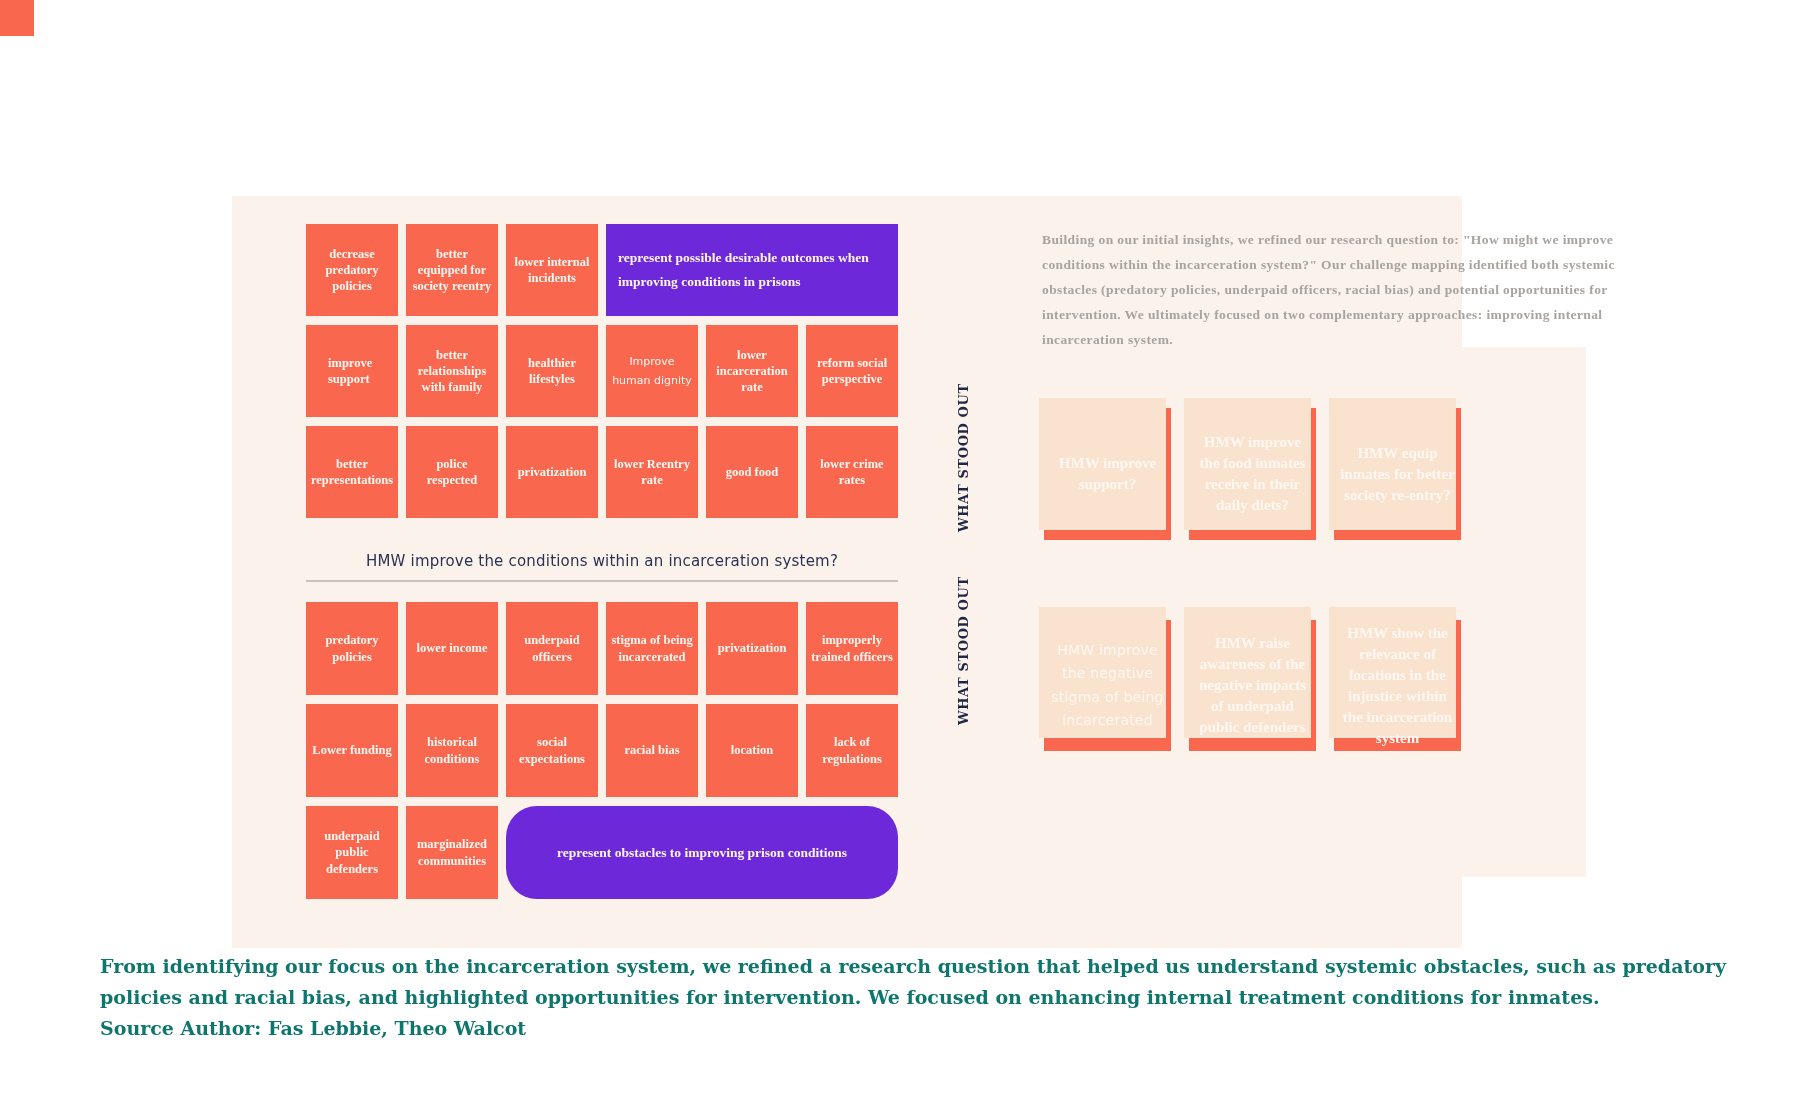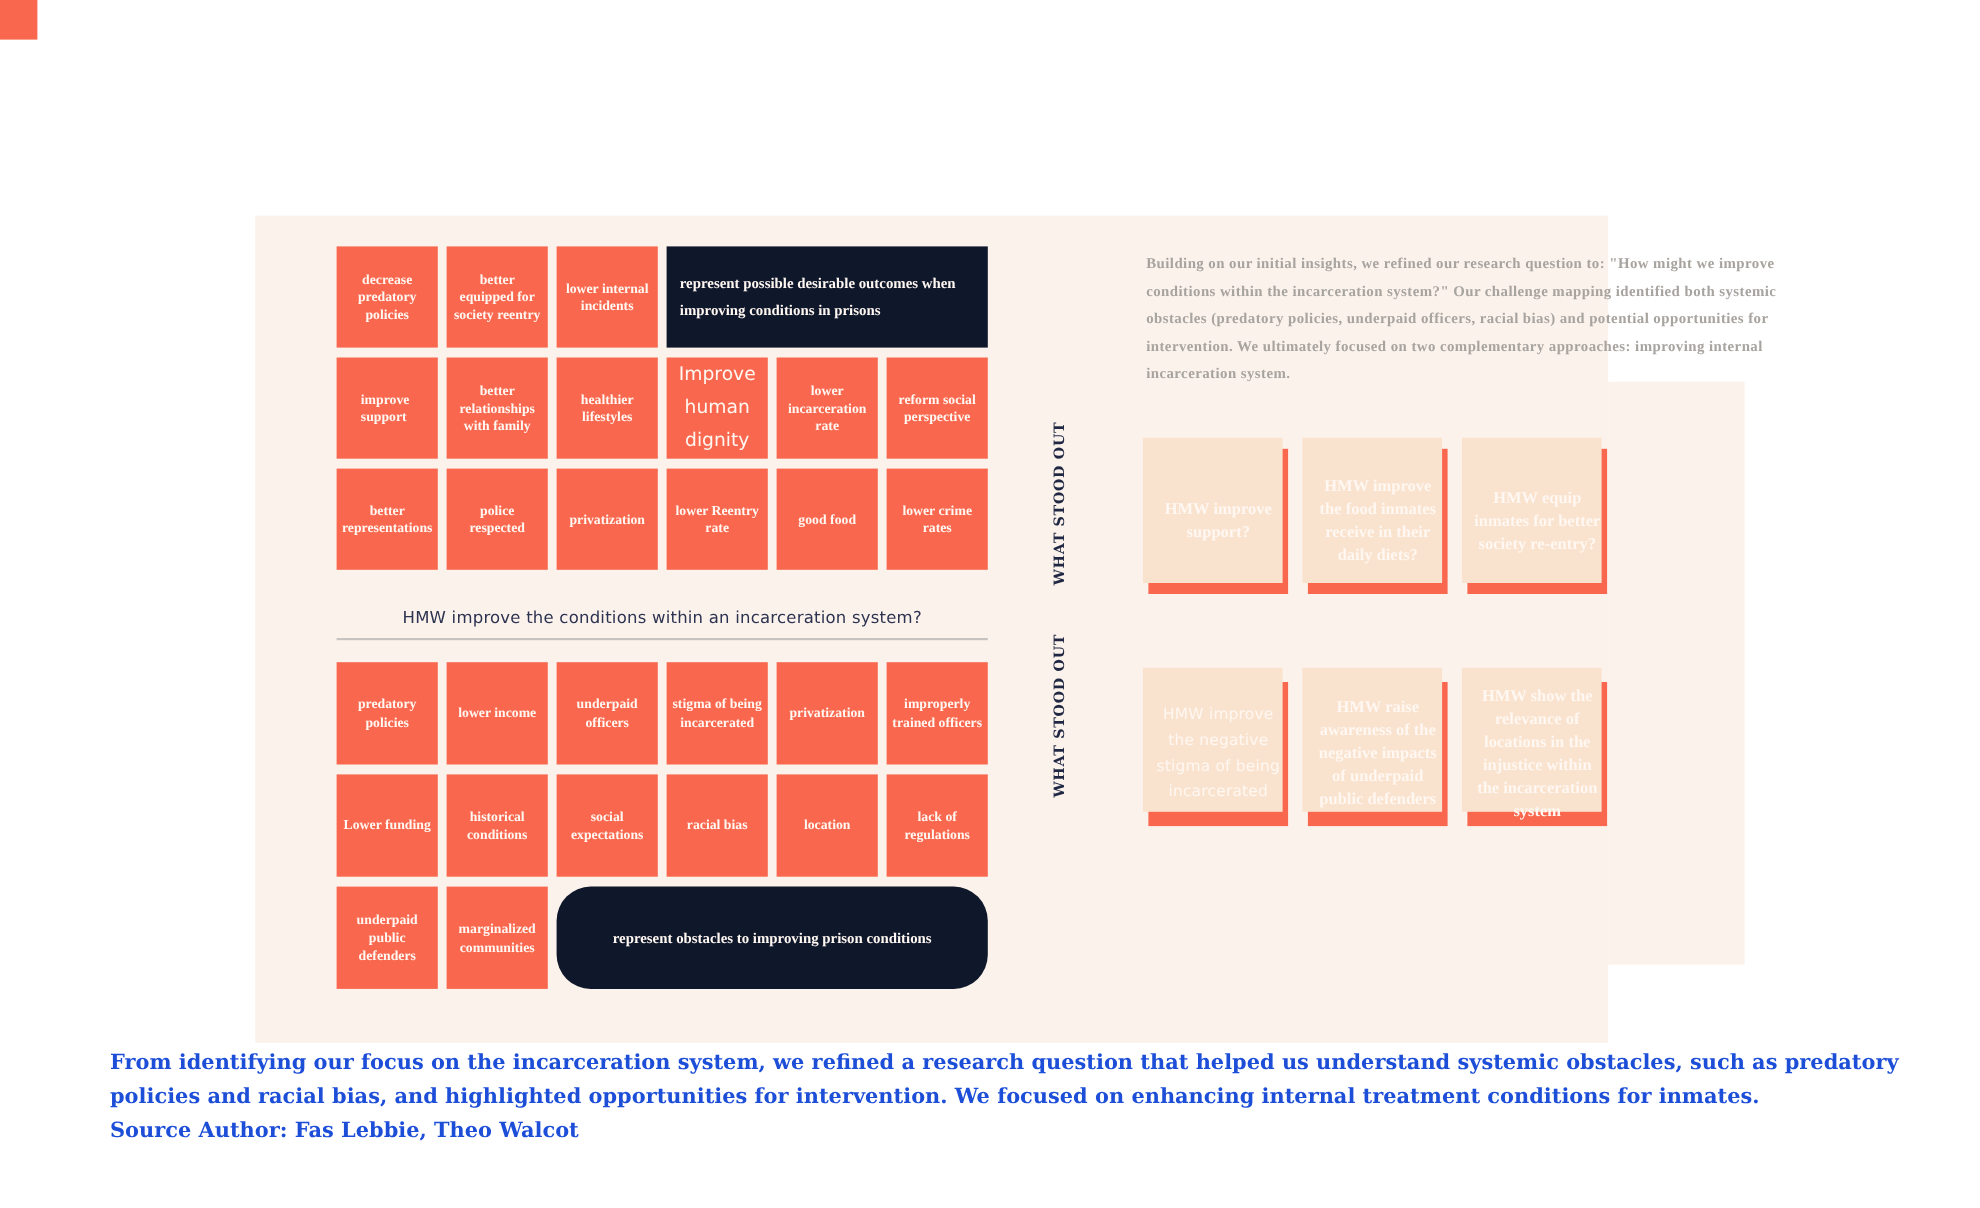--- a/index.html
+++ b/index.html
@@ -18,23 +18,23 @@
   
   .grid{position:absolute;display:grid;grid-template-columns:repeat(6,92px);gap:9px 8px;}
   .top-grid{left:306px;top:224px;grid-auto-rows:92px;}
   .bottom-grid{left:306px;top:602px;grid-auto-rows:93px;}
 
   .note{background:#F9684E;color:#FFF7F2;
         font-family:"Liberation Serif",serif;font-weight:bold;font-size:12.5px;line-height:1.3;
         display:flex;align-items:center;justify-content:center;text-align:center;
         padding:4px;overflow-wrap:anywhere;}
   .note.align-left{justify-content:flex-start;text-align:left;padding-left:22px;}
-  .note.sans{font-family:"DejaVu Sans",sans-serif;font-weight:400;font-size:17px;line-height:1.75;}
+  .note.sans{font-family:"DejaVu Sans",sans-serif;font-weight:400;font-size:11px;line-height:1.75;}
 
-  .banner{background:#0f172a;color:#FFF7F2;
+  .banner{background:#6d28d9;color:#FFF7F2;
           font-family:"Liberation Serif",serif;font-weight:bold;font-size:13.5px;
           display:flex;align-items:center;}
   .top-banner{grid-column:4/7;padding:0 22px 0 12px;line-height:1.75;}
   .bottom-banner{grid-column:3/7;justify-content:center;text-align:center;padding:0 8px;border-radius:31px;}
 
   .question{position:absolute;left:306px;top:552px;width:592px;text-align:center;
             font-family:"DejaVu Sans",sans-serif;font-weight:500;font-size:15px;
             color:#2C3350;letter-spacing:.2px;}
   .divider{position:absolute;left:306px;top:580px;width:592px;height:1.5px;background:#C7C3C0;}
 
@@ -58,21 +58,21 @@
             font-size:15px;line-height:1.4;padding:4px;}
   .hmw-bottom .hmw-note{height:123px;}
   .hmw-note::before{content:"";position:absolute;left:-5px;top:-10px;width:100%;height:100%;
                     background:#FAE3CE;z-index:-1;}
   .hmw-bottom .hmw-note::before{top:-13px;}
   .hmw-note.sans{font-family:"DejaVu Sans",sans-serif;font-weight:500;font-size:14px;
                  line-height:1.65;letter-spacing:.2px;}
 
   .caption{position:absolute;left:100px;top:951px;
            font-family:"DejaVu Serif",serif;font-weight:bold;font-size:19px;
-           line-height:31px;color:#1d4ed8;}
+           line-height:31px;color:#0f766e;}
 </style>
 </head>
 <body>
 
 <div class="canvas">
 
   <div class="corner-accent"></div>
 
 
   <div class="panel"></div>

